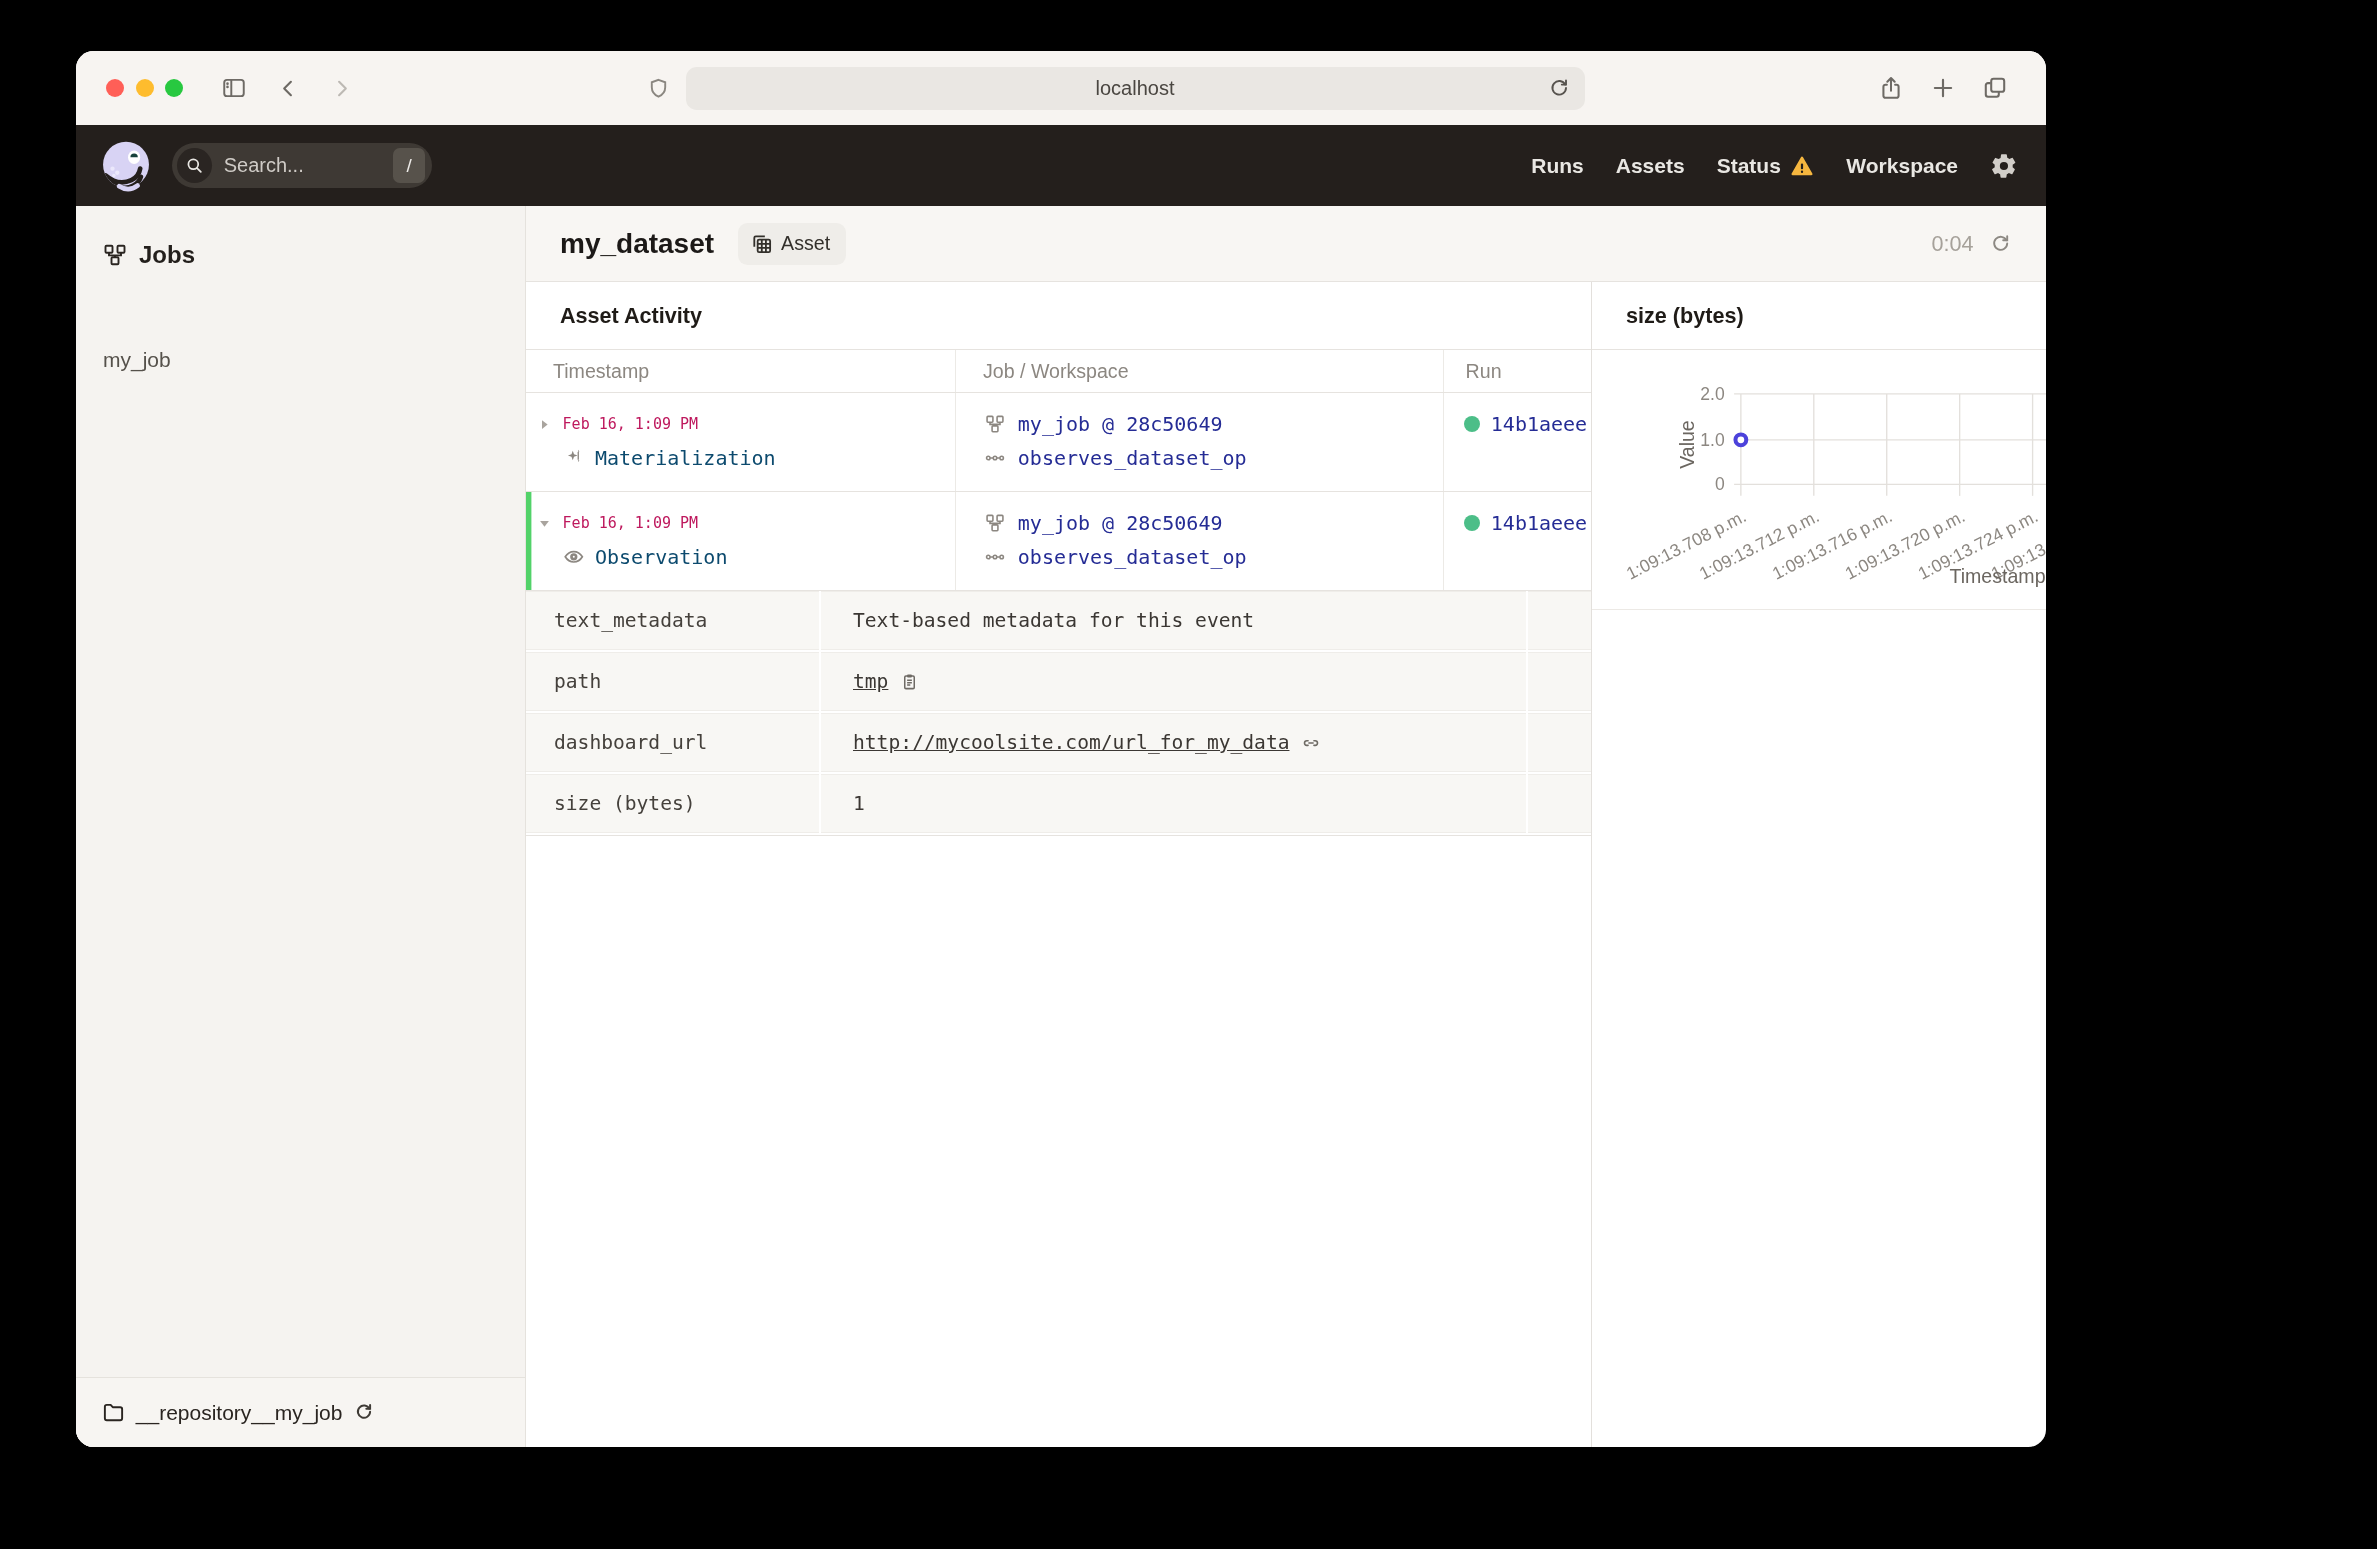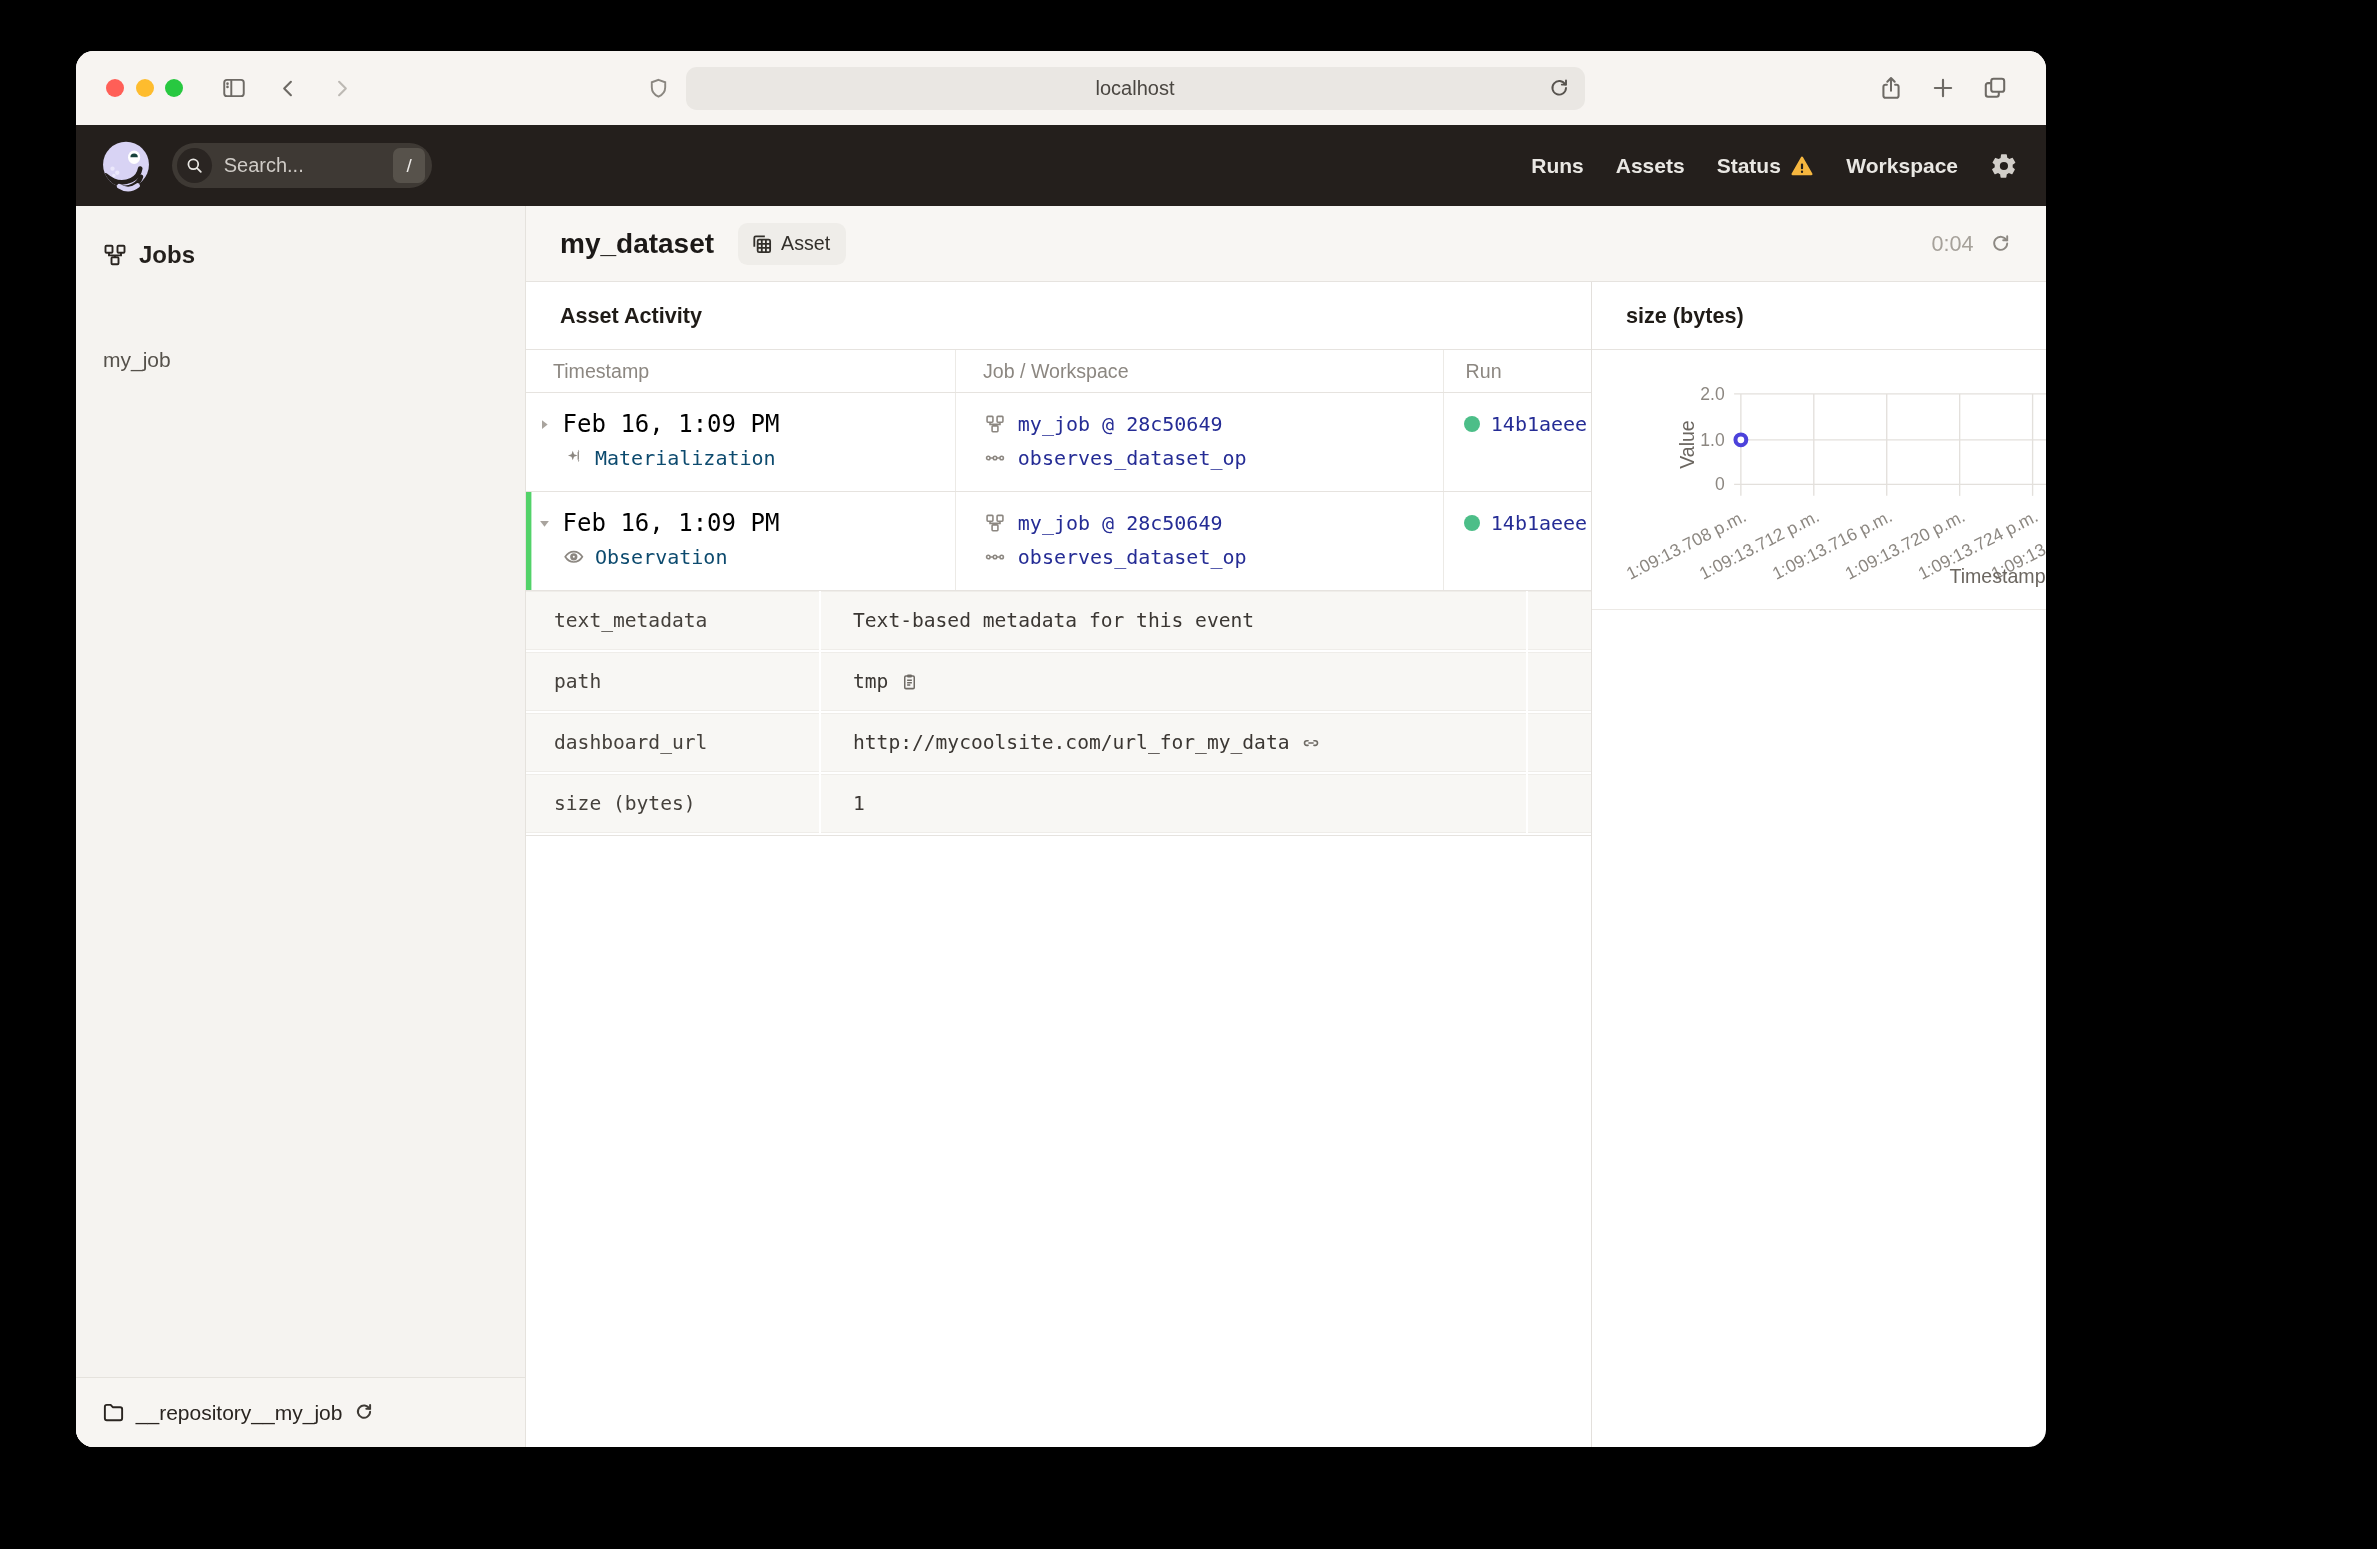--- a/index.html
+++ b/index.html
@@ -78,35 +78,35 @@
 
   .evt-row { height:99px; display:grid; grid-template-columns:429px 488px 148px;
              border-bottom:0.7px solid #E6E3DF; position:relative; }
   .evt-row.expanded { box-shadow:inset 5.4px 0 0 0 #52D269; }
   .cell { padding-top:16px; display:flex; flex-direction:column; gap:4px; }
   .cell + .cell { border-left:0.7px solid #ECEAE6; }
   .line { display:flex; align-items:center; height:30px; gap:10.8px; }
   .c1 { padding-left:9.5px; }
   .c1 .line { gap:9.5px; }
   .caret { width:17.6px; color:#A9A49E; display:flex; justify-content:center; flex:none; }
-  .ts { font-size:24px; color:#000000; }
+  .ts { font-size:15px; color:#be185d; }
   .evt-type { font-size:20px; color:#0c4a6e; }
   .evt-icon { color:#8C8781; display:flex; width:23px; justify-content:center; flex:none; margin-left:27px; }
   .c2 { padding-left:27px; }
   .link-ic { color:#8C8781; display:flex; width:24px; justify-content:center; flex:none; }
   a.navy, .navy { font-size:20px; color:#252C95; text-decoration:none; cursor:pointer; }
   .c3 { padding-left:20px; }
   .run-dot { width:16px; height:16px; border-radius:50%; background:#4CBE88; flex:none; }
 
   .meta-grid { display:grid; grid-template-columns:293px 705px 1fr; gap:2px; background:#fff; padding-bottom:2px; border-bottom:0.7px solid #E6E3DF; }
   .meta-cell { background:#F8F7F4; border-top:0.7px solid #EFEDE9; border-bottom:0.7px solid #EFEDE9;
                height:59px; display:flex; align-items:center; font-size:19.6px; }
   .meta-key { padding-left:28px; color:#45413C; }
   .meta-val { padding-left:32px; color:#3B3733; gap:12px; }
-  .meta-val .lnk { color:#3B3733; cursor:pointer; }
+  .meta-val .lnk { text-decoration:underline; color:#3B3733; cursor:pointer; }
   .meta-ic { color:#6E6A64; display:flex; }
 
   .panel { flex:1; display:flex; flex-direction:column; min-width:0; }
   .chart-wrap { height:260px; border-bottom:0.7px solid #ECE9E5; flex:none; }
   .chart-wrap svg { display:block; }
   .tick-lbl { font-size:26px; fill:#8C8781; font-family:"Liberation Sans",sans-serif; }
   .axis-lbl { font-size:29px; fill:#6B6660; font-family:"Liberation Sans",sans-serif; }
 </style>
 </head>
 <body>

